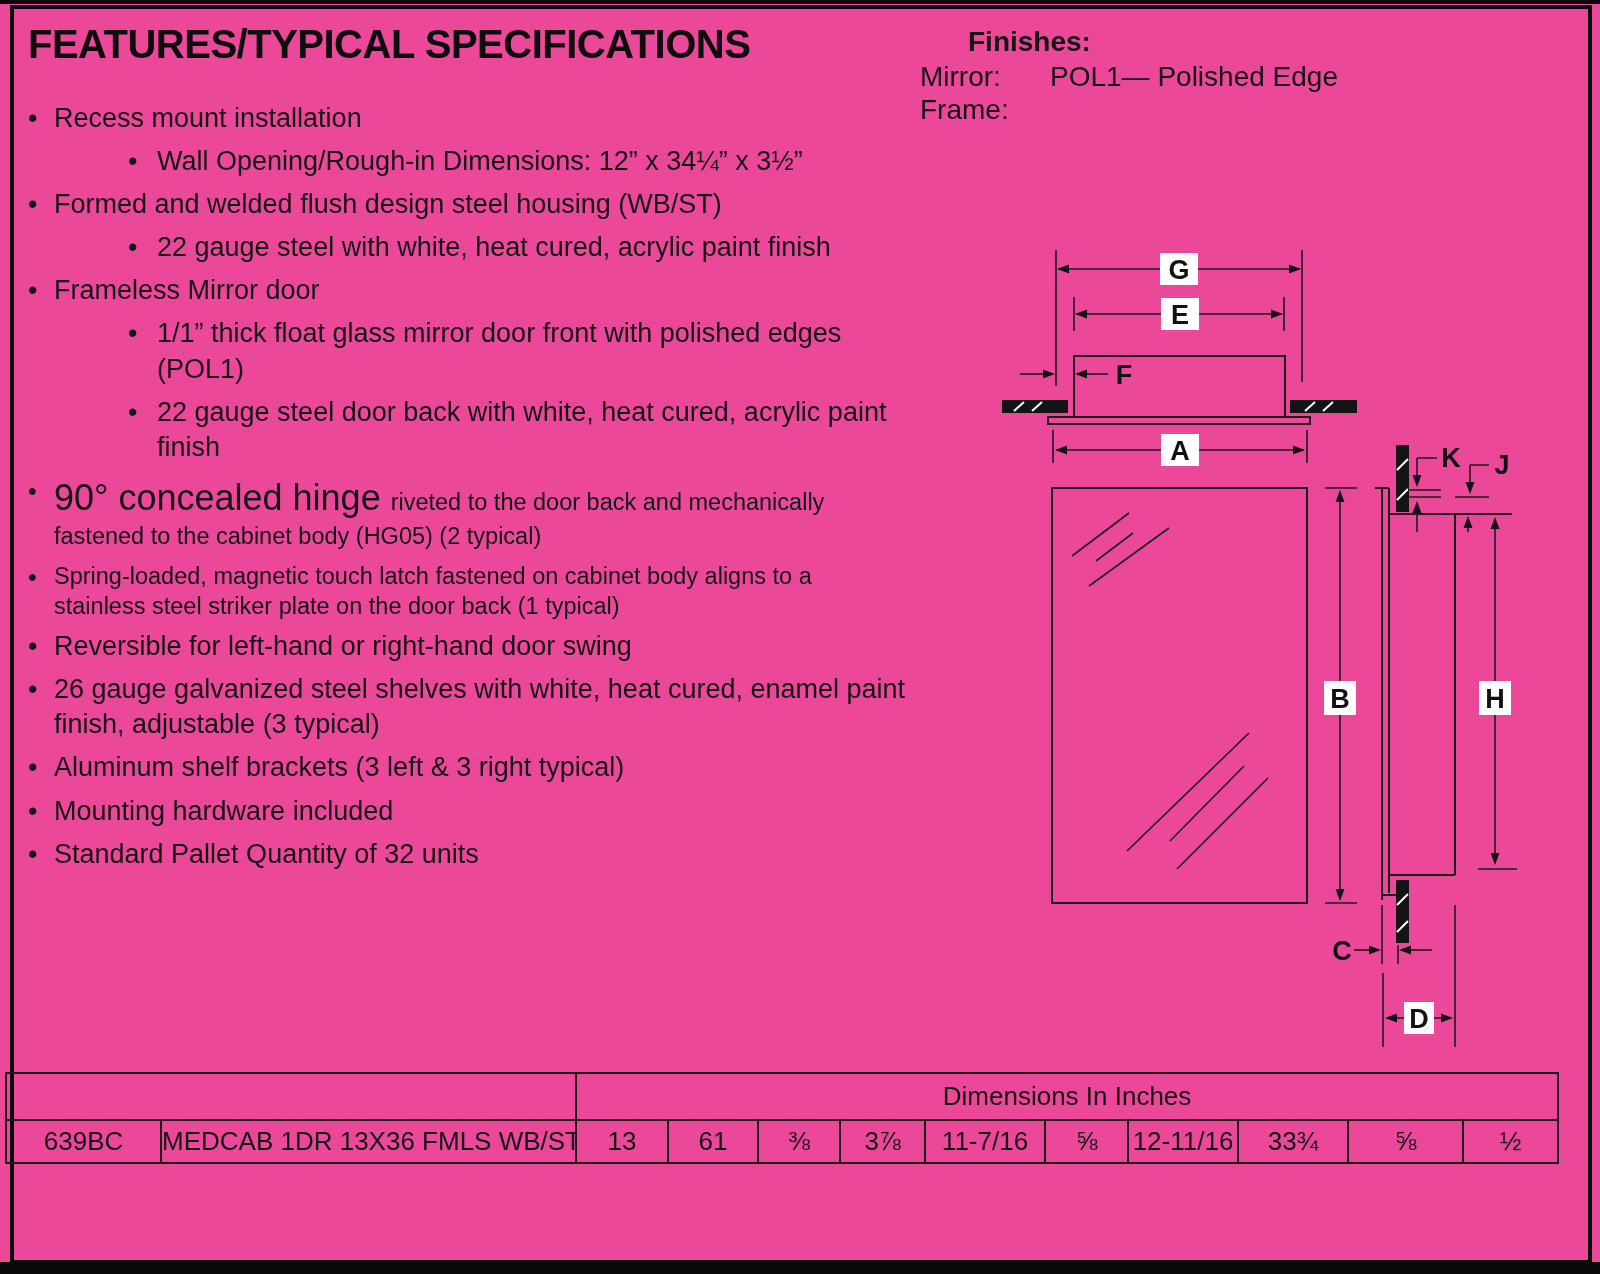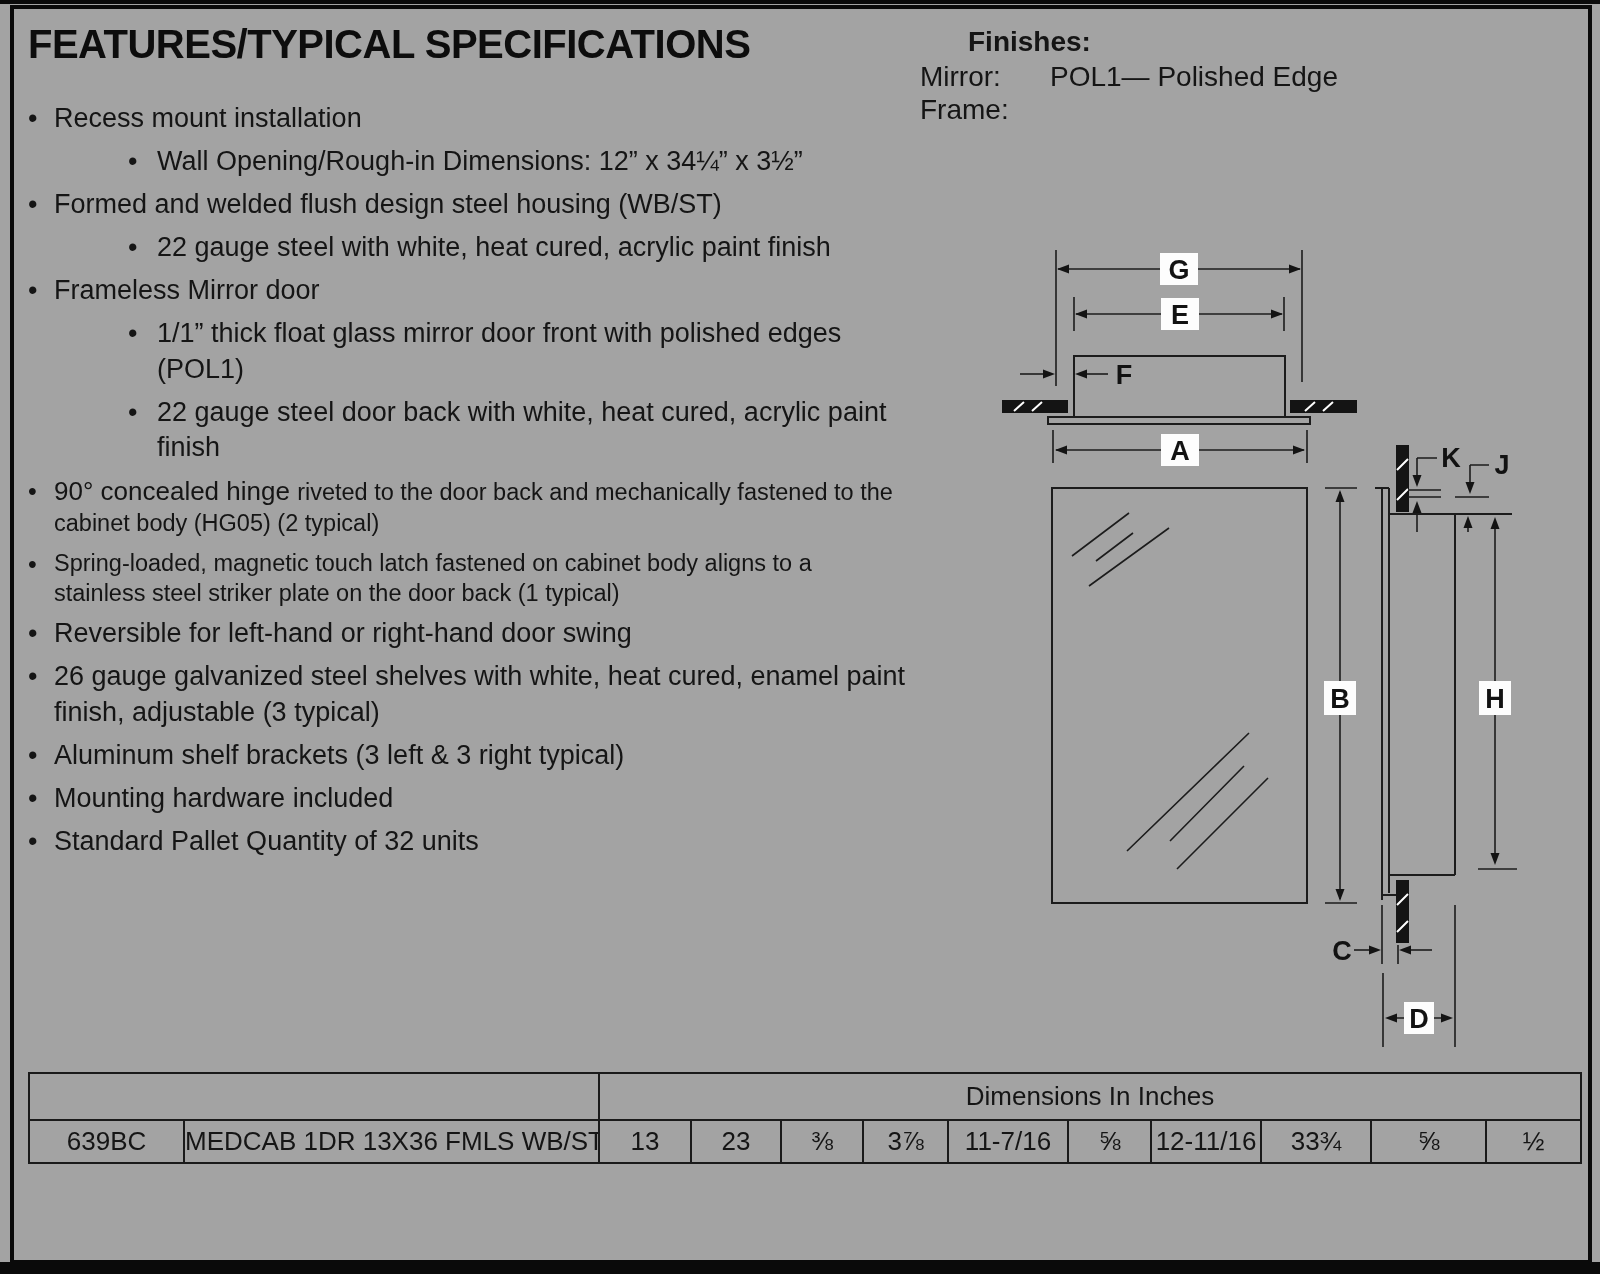--- a/index.html
+++ b/index.html
@@ -1,53 +1,53 @@
 <!DOCTYPE html>
 <html><head>
 <meta charset="utf-8">
 <style>
   html,body{margin:0;padding:0;background:#e8e8e8;}
-  .page{position:relative;width:1600px;height:1274px;background:#a3a3a3;overflow:hidden;
+  .page{position:relative;width:1600px;height:1274px;background:#ec4899;overflow:hidden;
         font-family:"Liberation Sans","DejaVu Sans",sans-serif;color:#111;}
   .strip-top{position:absolute;left:0;top:0;width:100%;height:4px;background:#0a0a0a;}
   .strip-bottom{position:absolute;left:0;top:1262px;width:100%;height:12px;background:#0a0a0a;}
   .frame{position:absolute;left:10px;top:5px;right:8px;bottom:10px;border:4px solid #0a0a0a;}
 
   
   .features{position:absolute;left:28px;top:22px;width:880px;}
   .features h1{margin:0 0 34px 0;font-size:40px;font-weight:700;letter-spacing:-0.5px;color:#0d0d0d;}
   .f-item{display:flex;align-items:flex-start;font-size:27px;line-height:1.3;margin-top:8px;color:#151515;}
   .f-item .marker{flex:0 0 26px;text-align:left;font-size:27px;}
   .f-item .txt{flex:1 1 auto;}
   .f-item.lvl2{padding-left:100px;}
   .f-item.lvl2 .marker{flex:0 0 29px;}
   .f-item.small{font-size:23.5px;line-height:1.28;margin-top:10px;}
   .f-item.small .marker{font-size:25px;}
-  .f-item .lead{font-size:26px;}
+  .f-item .lead{font-size:36px;}
 
   
   .finishes{position:absolute;left:920px;top:26px;width:480px;font-size:28px;color:#151515;}
   .finishes .heading{font-weight:700;margin-left:48px;margin-bottom:2px;}
   .fin-row{display:flex;line-height:33px;}
   .fin-row .lbl{flex:0 0 130px;}
   .fin-row .val{flex:1 1 auto;}
 
   
   svg.diagram{position:absolute;left:980px;top:230px;}
   svg.diagram .ln{stroke:#1c1c1c;stroke-width:2;fill:none;}
   svg.diagram .thin{stroke:#1c1c1c;stroke-width:1.6;fill:none;}
   svg.diagram .fillb{fill:#141414;stroke:none;}
   svg.diagram .wht{stroke:#fdfdfd;stroke-width:2;fill:none;}
   svg.diagram .arr{fill:#141414;stroke:none;}
   svg.diagram .lblbox{fill:#fdfdfd;stroke:none;}
   svg.diagram text{font-family:"Liberation Sans","DejaVu Sans",sans-serif;
       font-size:27px;font-weight:700;fill:#121212;text-anchor:middle;}
 
   
-  table.spec{position:absolute;left:28px;top:1072px;width:1552px;border-collapse:collapse;
+  table.spec{position:absolute;left:5px;top:1072px;width:1552px;border-collapse:collapse;
       table-layout:fixed;font-size:26px;color:#151515;}
   table.spec th,table.spec td{border:2.5px solid #1a1a1a;text-align:center;padding:0;overflow:hidden;white-space:nowrap;}
   table.spec .r1{height:47px;}
   table.spec .r2{height:49px;}
   table.spec .r3{height:43px;}
   table.spec th{font-weight:700;}
   table.spec th.span{font-weight:400;}
   table.spec th.blank{border-right:2.5px solid #1a1a1a;}
 </style>
 </head>
@@ -239,21 +239,21 @@
       <tr class="r1">
         <th class="blank" colspan="2"></th>
         <th class="span" colspan="10">Dimensions In Inches</th>
       </tr>
     </thead>
     <tbody id="spec-body">
         <tr class="r3">
           <td>639BC</td>
           <td>MEDCAB 1DR 13X36 FMLS WB/ST</td>
           <td>13</td>
-          <td>23</td>
+          <td>61</td>
           <td>⅜</td>
           <td>3⅞</td>
           <td>11-7/16</td>
           <td>⅝</td>
           <td>12-11/16</td>
           <td>33¾</td>
           <td>⅝</td>
           <td>½</td>
         </tr>
       </tbody>

